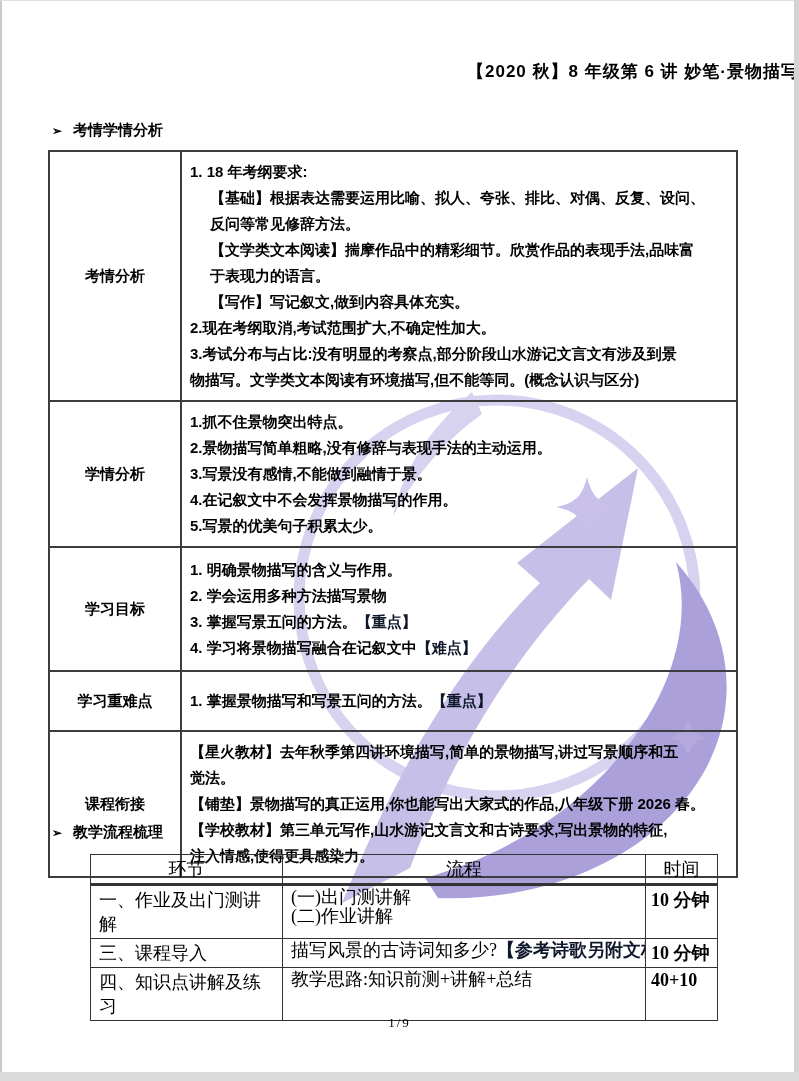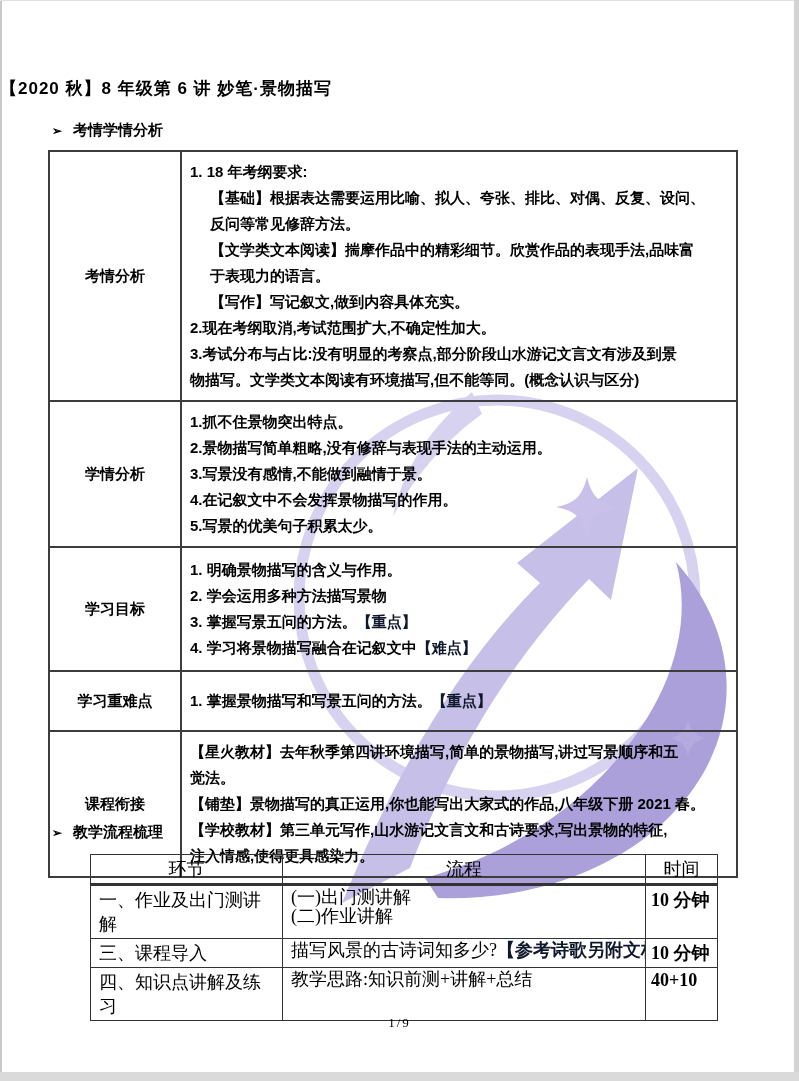--- a/index.html
+++ b/index.html
@@ -10,21 +10,21 @@
   }
   
   .edge-left{position:absolute;left:0;top:0;width:2px;height:100%;background:#c9c9c9;z-index:3;}
   .edge-top{position:absolute;left:0;top:0;width:100%;height:1px;background:#e0e0e0;z-index:3;}
   .edge-right{position:absolute;right:0;top:0;width:5px;height:100%;background:#d3d3d3;z-index:3;}
   .edge-bottom{position:absolute;left:0;bottom:0;width:100%;height:9px;background:#dadada;z-index:3;}
 
   .watermark{position:absolute;left:0;top:0;z-index:0;pointer-events:none;}
 
   .title{
-    position:absolute;top:77px;left:0;width:100%;text-align:left;
+    position:absolute;top:60px;left:0;width:100%;text-align:right;
     font-size:17px;font-weight:bold;z-index:1;letter-spacing:1px;
   }
   .sec-h{
     position:absolute;left:52px;display:flex;align-items:center;gap:11px;
     font-size:15px;font-weight:bold;z-index:1;
   }
   .sec-h .marker{font-size:12px;line-height:1;}
   .sec-h1{top:121px;}
   .sec-h2{top:823px;}
 
@@ -122,21 +122,21 @@
     <td class="lbl">学习重难点</td>
     <td class="cnt">
       <div class="ln"><span>1. 掌握景物描写和写景五问的方法。</span><span class="red">【重点】</span></div>
     </td>
   </tr>
   <tr>
     <td class="lbl">课程衔接</td>
     <td class="cnt">
       <div class="ln">【星火教材】去年秋季第四讲环境描写,简单的景物描写,讲过写景顺序和五</div>
       <div class="ln">觉法。</div>
-      <div class="ln">【铺垫】景物描写的真正运用,你也能写出大家式的作品,八年级下册 2021 春。</div>
+      <div class="ln">【铺垫】景物描写的真正运用,你也能写出大家式的作品,八年级下册 2026 春。</div>
       <div class="ln">【学校教材】第三单元写作,山水游记文言文和古诗要求,写出景物的特征,</div>
       <div class="ln">注入情感,使得更具感染力。</div>
     </td>
   </tr>
 </tbody>
   </table>
 
 <div class="sec-h sec-h2">
   <span class="marker">➢</span>
   <span>教学流程梳理</span>

